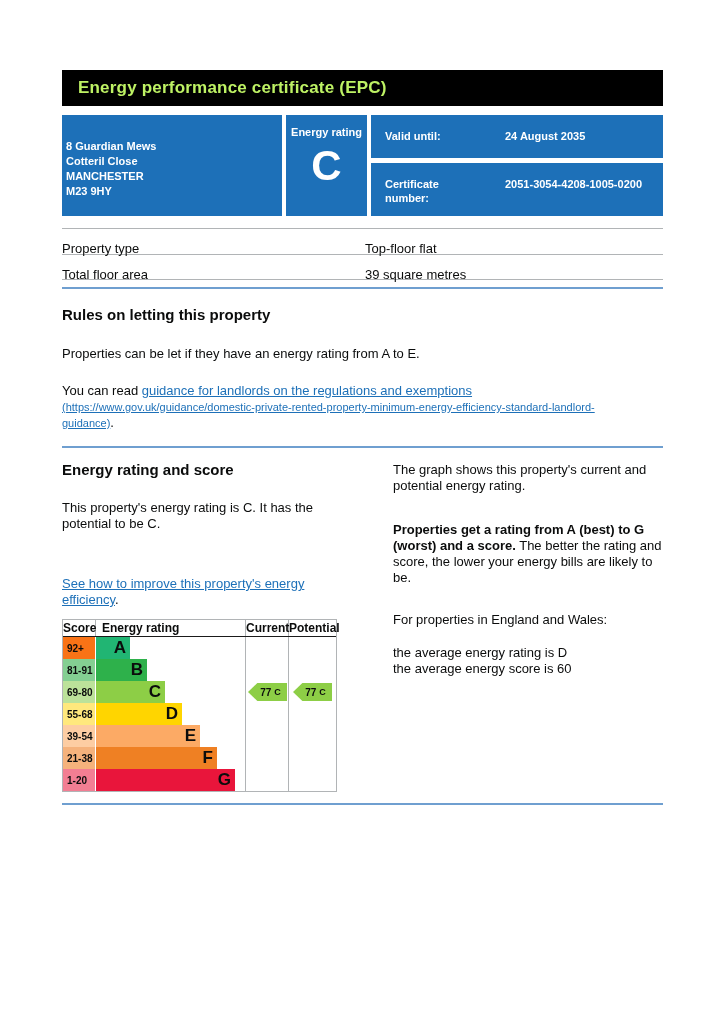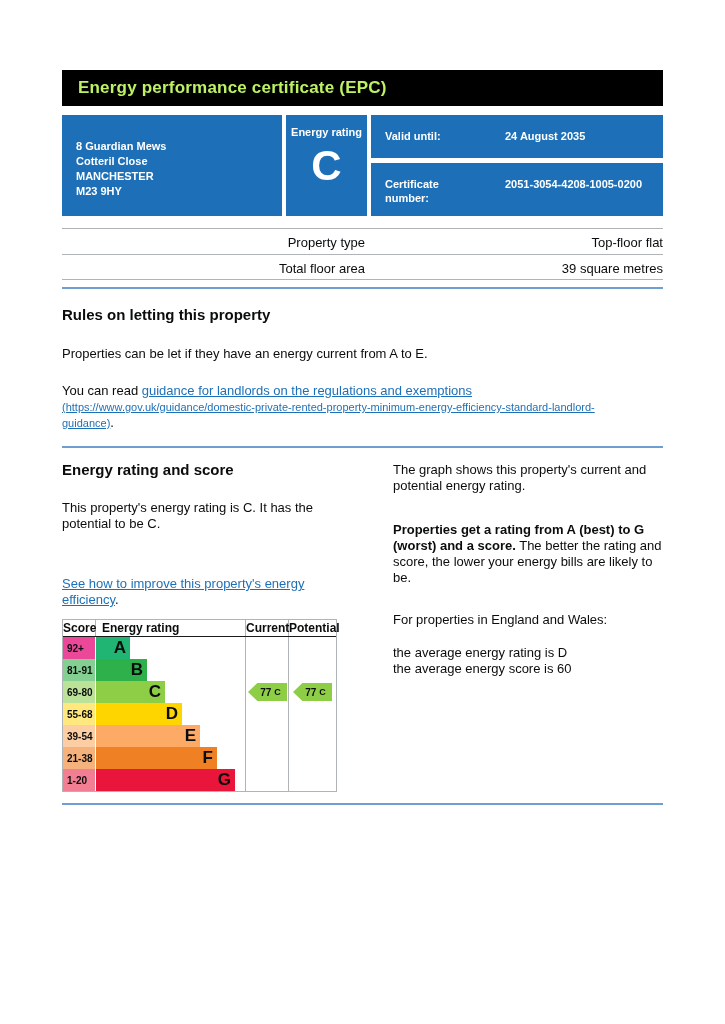--- a/index.html
+++ b/index.html
@@ -8,35 +8,35 @@
   .page { position:relative; width:725px; height:1024px; background:#fff; overflow:hidden; }
 
   
   .header-bar { position:absolute; left:62px; top:70px; width:601px; height:36px;
     background:#000; color:#bef264; display:flex; align-items:center; padding-left:16px;
     font-size:17px; font-weight:bold; letter-spacing:0.2px; }
 
   
   .summary { position:absolute; left:62px; top:115px; width:601px; height:101px; display:flex; }
   .blue { background:#1d70b8; color:#fff; }
-  .addr-box { width:220px; height:101px; padding:24px 14px 0 14px; margin-right:4px;
+  .addr-box { width:220px; height:101px; padding:24px 14px 0 4px; margin-right:4px;
     font-size:11px; font-weight:bold; line-height:15px; }
   .rating-box { width:81px; height:101px; margin-right:4px; text-align:center; padding-top:11px; }
   .rating-box .rating-label { font-size:11px; font-weight:bold; }
   .rating-box .rating-letter { font-size:42px; font-weight:bold; line-height:56px; }
   .right-boxes { flex:1; display:flex; flex-direction:column; }
   .kv-box { display:flex; padding:14px 0 0 14px; font-size:11px; font-weight:bold; }
   .kv-box.top { height:50px; margin-bottom:5px; }
   .kv-box.bottom { height:62px; }
   .kv-label { width:80px; margin-right:40px; line-height:14px; }
   .kv-value { flex:1; line-height:14px; }
 
   
   .facts { position:absolute; left:62px; top:228px; width:601px; font-size:13px; }
-  .facts-row { display:flex; border-top:1px solid #b1b4b6; padding:6px 0 6px 0; height:26px;text-align:right; }
+  .facts-row { display:flex; border-top:1px solid #b1b4b6; padding:12px 0 6px 0; height:26px; }
   .facts-row:last-child { border-bottom:1px solid #b1b4b6; }
   .facts-label { width:303px; }
   .facts-value { flex:1; }
 
   .rule { position:absolute; left:62px; width:601px; height:2px; background:#6f9fd0; }
   .rule-1 { top:287px; }
   .rule-2 { top:446px; }
   .rule-3 { top:803px; }
 
   
@@ -114,21 +114,21 @@
     </div>
     <div class="facts-row">
       <div class="facts-label">Total floor area</div>
       <div class="facts-value">39 square metres</div>
     </div>
   </div>
 
   <div class="rule rule-1"></div>
 
   <h2 class="rules-heading">Rules on letting this property</h2>
-  <p class="rules-p1">Properties can be let if they have an energy current from A to E.</p>
+  <p class="rules-p1">Properties can be let if they have an energy rating from A to E.</p>
   <p class="rules-p2"><span>You can read </span><a class="doc-link"><span>guidance for landlords on the regulations and exemptions</span><span class="small-url"> (https://www.gov.uk/guidance/domestic-private-rented-property-minimum-energy-efficiency-standard-landlord-guidance)</span></a><span>.</span></p>
 
   <div class="rule rule-2"></div>
 
   <div class="col-left">
     <h2>Energy rating and score</h2>
     <p class="lp">This property's energy rating is C. It has the potential to be C.</p>
     <p><a class="doc-link">See how to improve this property's energy efficiency</a><span>.</span></p>
   </div>
 
@@ -142,21 +142,21 @@
 
   <div class="chart">
     <div class="chart-header">
       <div class="h-score">Score</div>
       <div class="h-rating">Energy rating</div>
       <div class="h-current">Current</div>
       <div class="h-potential">Potential</div>
     </div>
 
     <div class="chart-row">
-      <div class="score-cell" style="background: #ec4899;">92+</div>
+      <div class="score-cell" style="background: #f97316;">92+</div>
       <div class="bar-area">
           <div class="band-bar" style="width: 34px; background: rgb(33, 181, 115);">
             <span>A</span>
           </div>
         </div>
       <div class="cur-cell"></div>
       <div class="pot-cell"></div>
     </div>
 
     <div class="chart-row">

